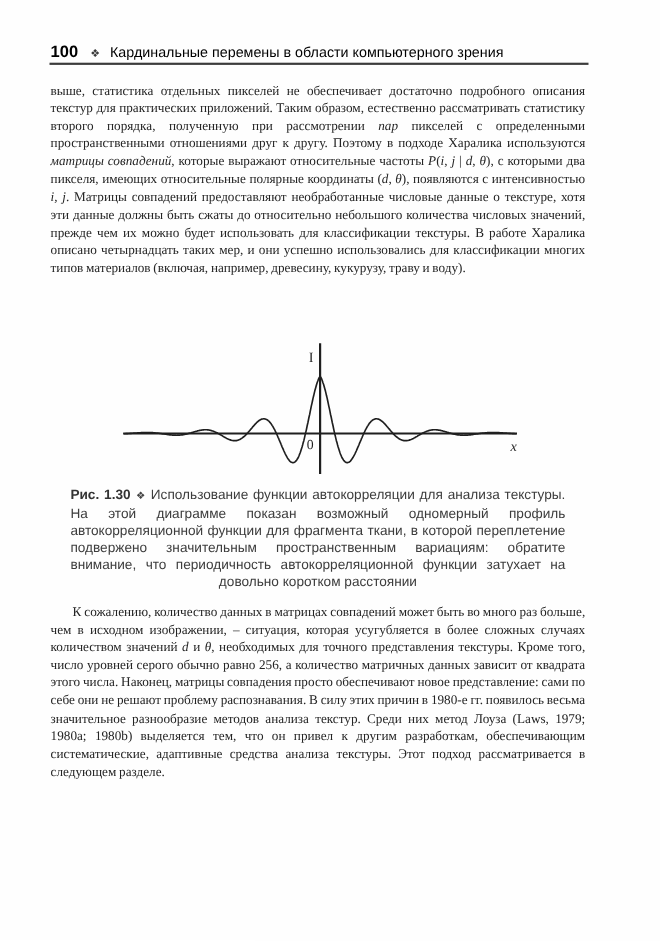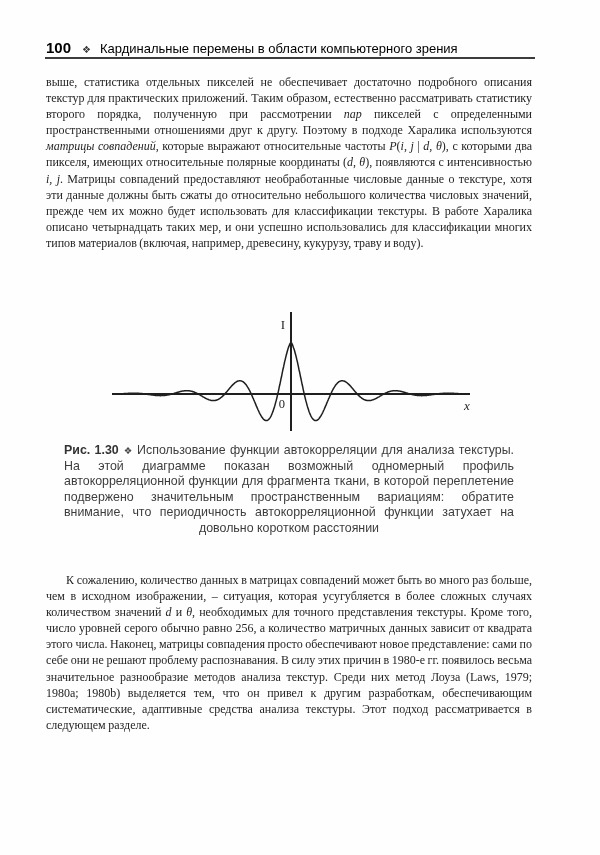--- a/index.html
+++ b/index.html
@@ -21,21 +21,21 @@
     background:#3c3c3c;
   }
   
   .para {
     position:absolute; left:46px; width:486px;
     font-size:12px; line-height:16.1px; text-align:justify;
     word-spacing:-0.5px; hyphens:auto; -webkit-hyphens:auto;
   }
   .para em { font-style:italic; }
   #para-top { top:74px; }
-  #para-bottom { top:572px; }
+  #para-bottom { top:548px; }
   .para.indent { text-indent:20px; }
   
   .fig-plot { position:absolute; left:100px; top:308px; }
   .fig-plot path, .fig-plot line { stroke:#1f1f1f; fill:none; }
   .fig-plot text { fill:#1f1f1f; font-family:"Liberation Serif", serif; }
   
   .caption {
     position:absolute; left:64px; top:443px; width:450px; margin:0;
     font-family:"Liberation Sans", sans-serif; font-size:12.4px;
     line-height:15.6px; color:#3d3d3d; text-align:justify; text-align-last:center;

